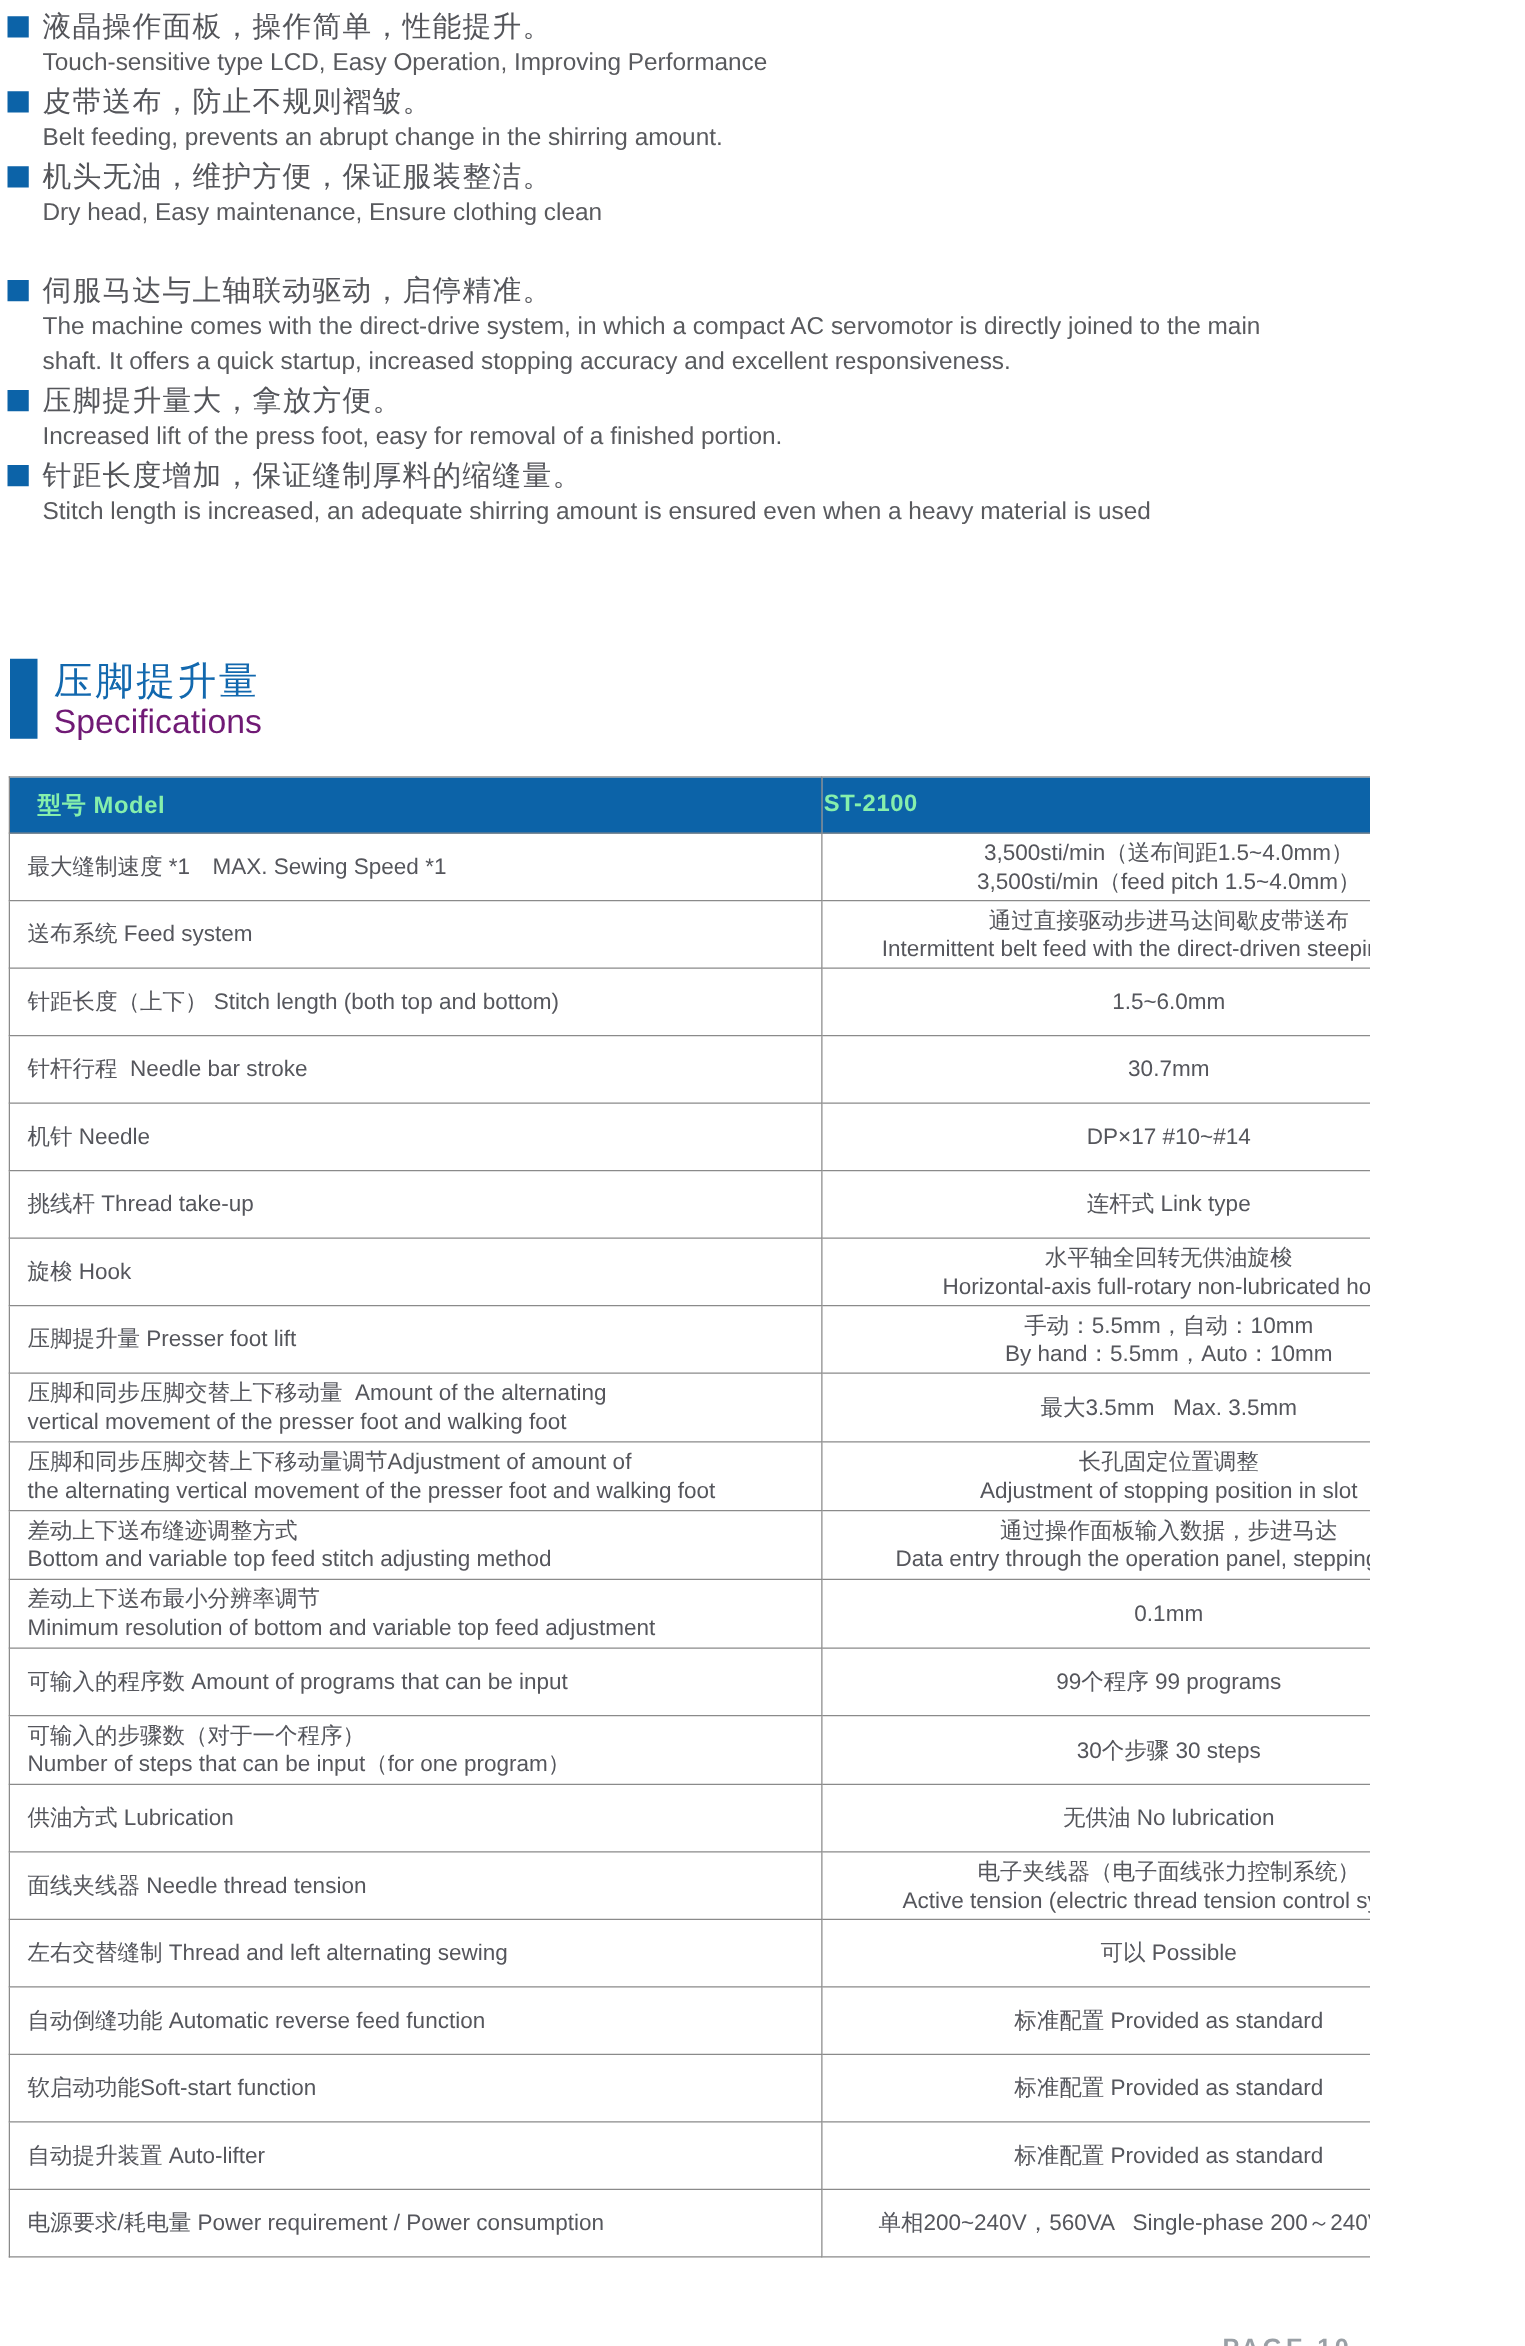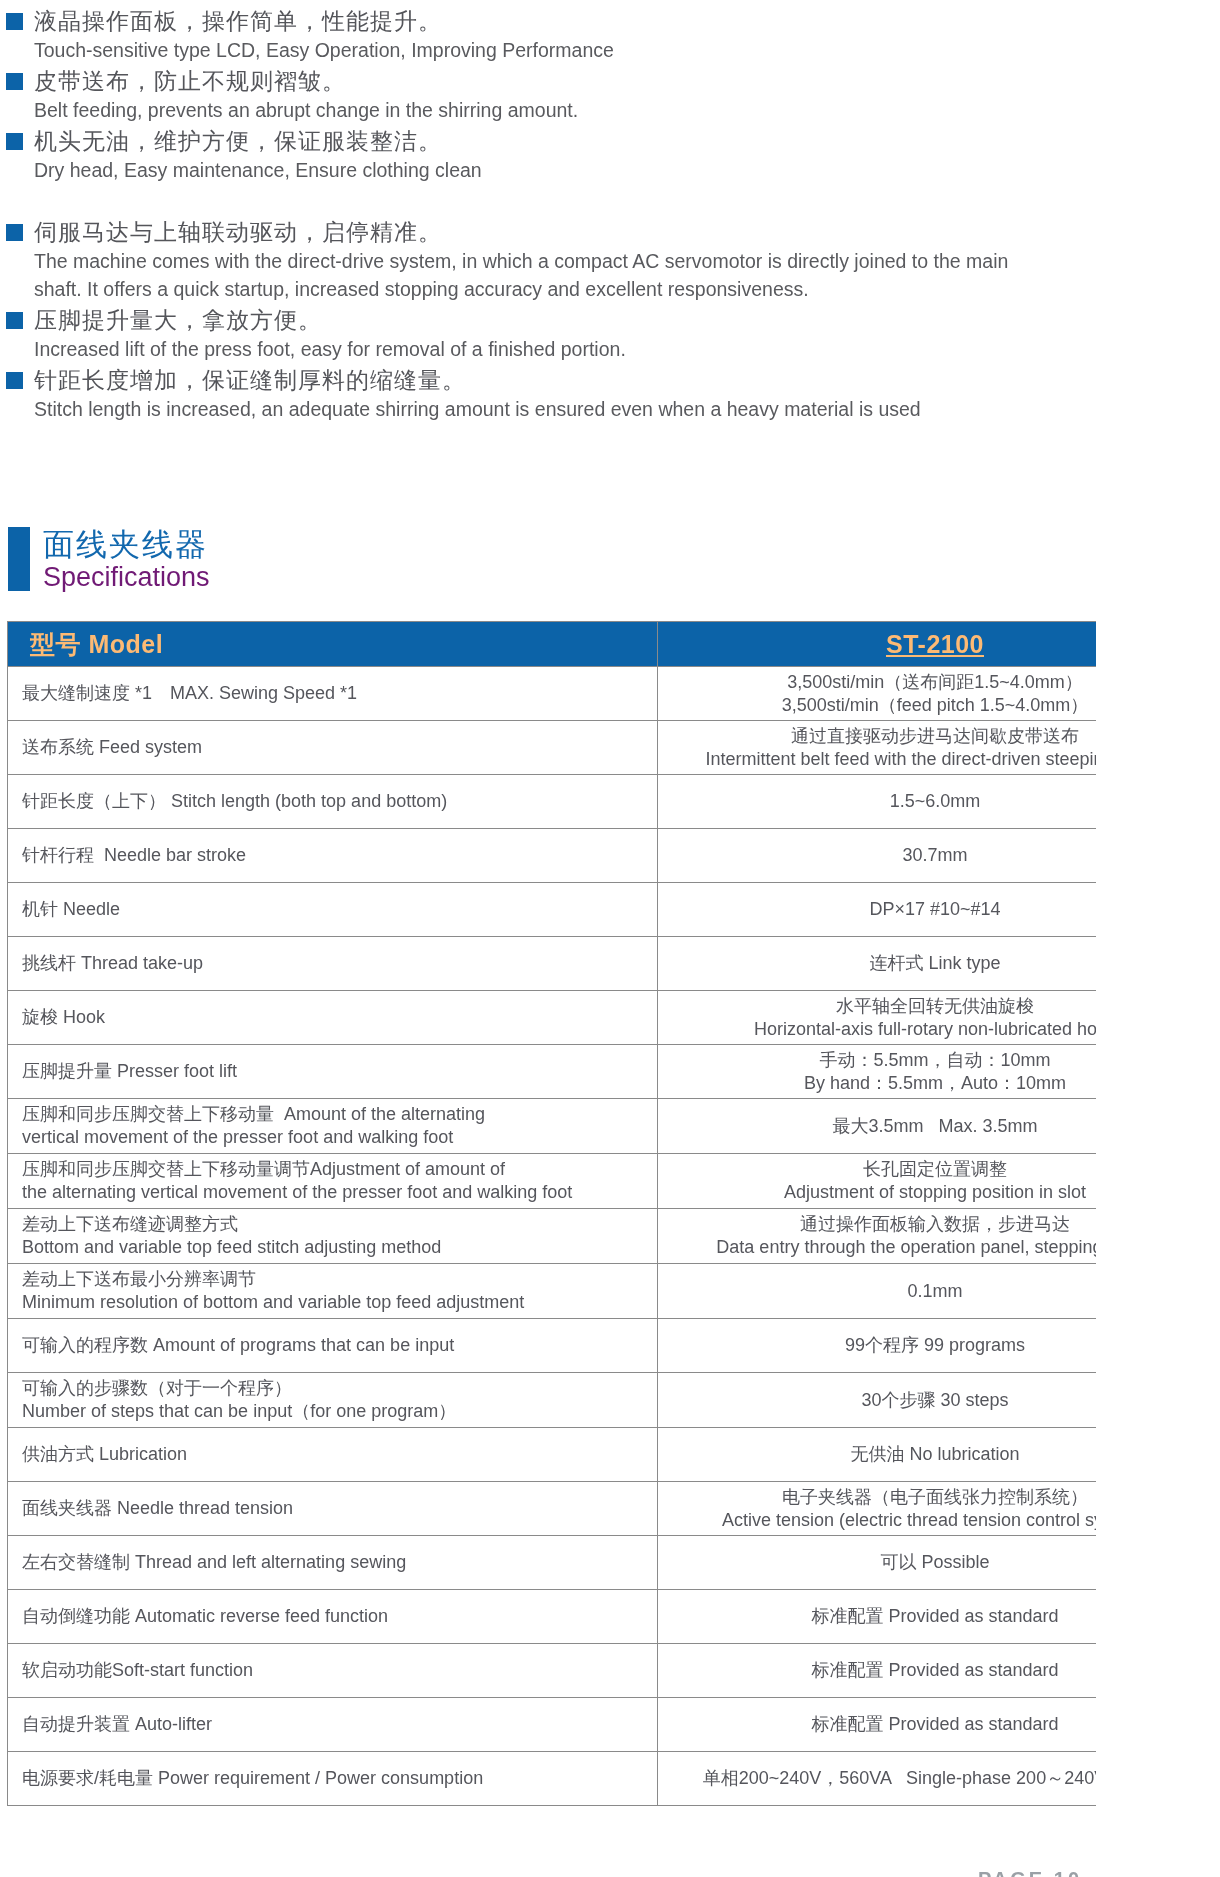--- a/index.html
+++ b/index.html
@@ -19,26 +19,26 @@
   .sec-header{margin:104px 0 0 8px;display:flex;align-items:stretch;gap:13px;}
   .sec-bar{width:22px;height:64px;background:#0c63a8;flex:none;}
   .sec-zh{font-size:31px;line-height:36px;color:#1268ae;letter-spacing:2px;}
   .sec-en{font-size:27px;line-height:28px;color:#701a75;}
   
   table.spec{
     width:1206px;margin:30px 7px 0 7px;border-collapse:collapse;table-layout:fixed;
   }
   table.spec th,table.spec td{border:1px solid #8a8a8a;box-sizing:border-box;}
   table.spec th{
-    background:#0c63a8;color:#fdba74;font-size:25px;font-weight:bold;height:45px;
+    background:#0c63a8;color:#86efac;font-size:19px;font-weight:bold;height:45px;
     letter-spacing:0.5px;
   }
   th.c1,td.c1{width:650px;}
   th.c1{text-align:left;padding-left:22px;}
-  th.c2{text-align:center;text-decoration:underline;}
+  th.c2{text-align:left;}
   table.spec td{
     font-size:18px;color:#55565c;height:54px;line-height:23px;white-space:pre-wrap;
   }
   td.c1{padding:4px 8px 4px 14px;text-align:left;}
   td.c2{text-align:center;padding:1px 10px;}
   
   .footer{
     position:absolute;right:14px;bottom:0;height:8px;overflow:hidden;
     font-size:20px;font-weight:bold;color:#9aa0a6;letter-spacing:3px;line-height:20px;
   }
@@ -94,21 +94,21 @@
       <span class="bullet"></span>
       <span class="feature-zh">针距长度增加，保证缝制厚料的缩缝量。</span>
     </div>
     <div class="feature-en">Stitch length is increased, an adequate shirring amount is ensured even when a heavy material is used</div>
   </div>
 </section>
 
   <div class="sec-header">
     <div class="sec-bar"></div>
     <div>
-      <div class="sec-zh">面线夹线器</div>
+      <div class="sec-zh">压脚提升量</div>
       <div class="sec-en">Specifications</div>
     </div>
   </div>
 
   <table class="spec">
     <thead>
       <tr>
         <th class="c1">型号 Model</th>
         <th class="c2">ST-2100</th>
       </tr>

